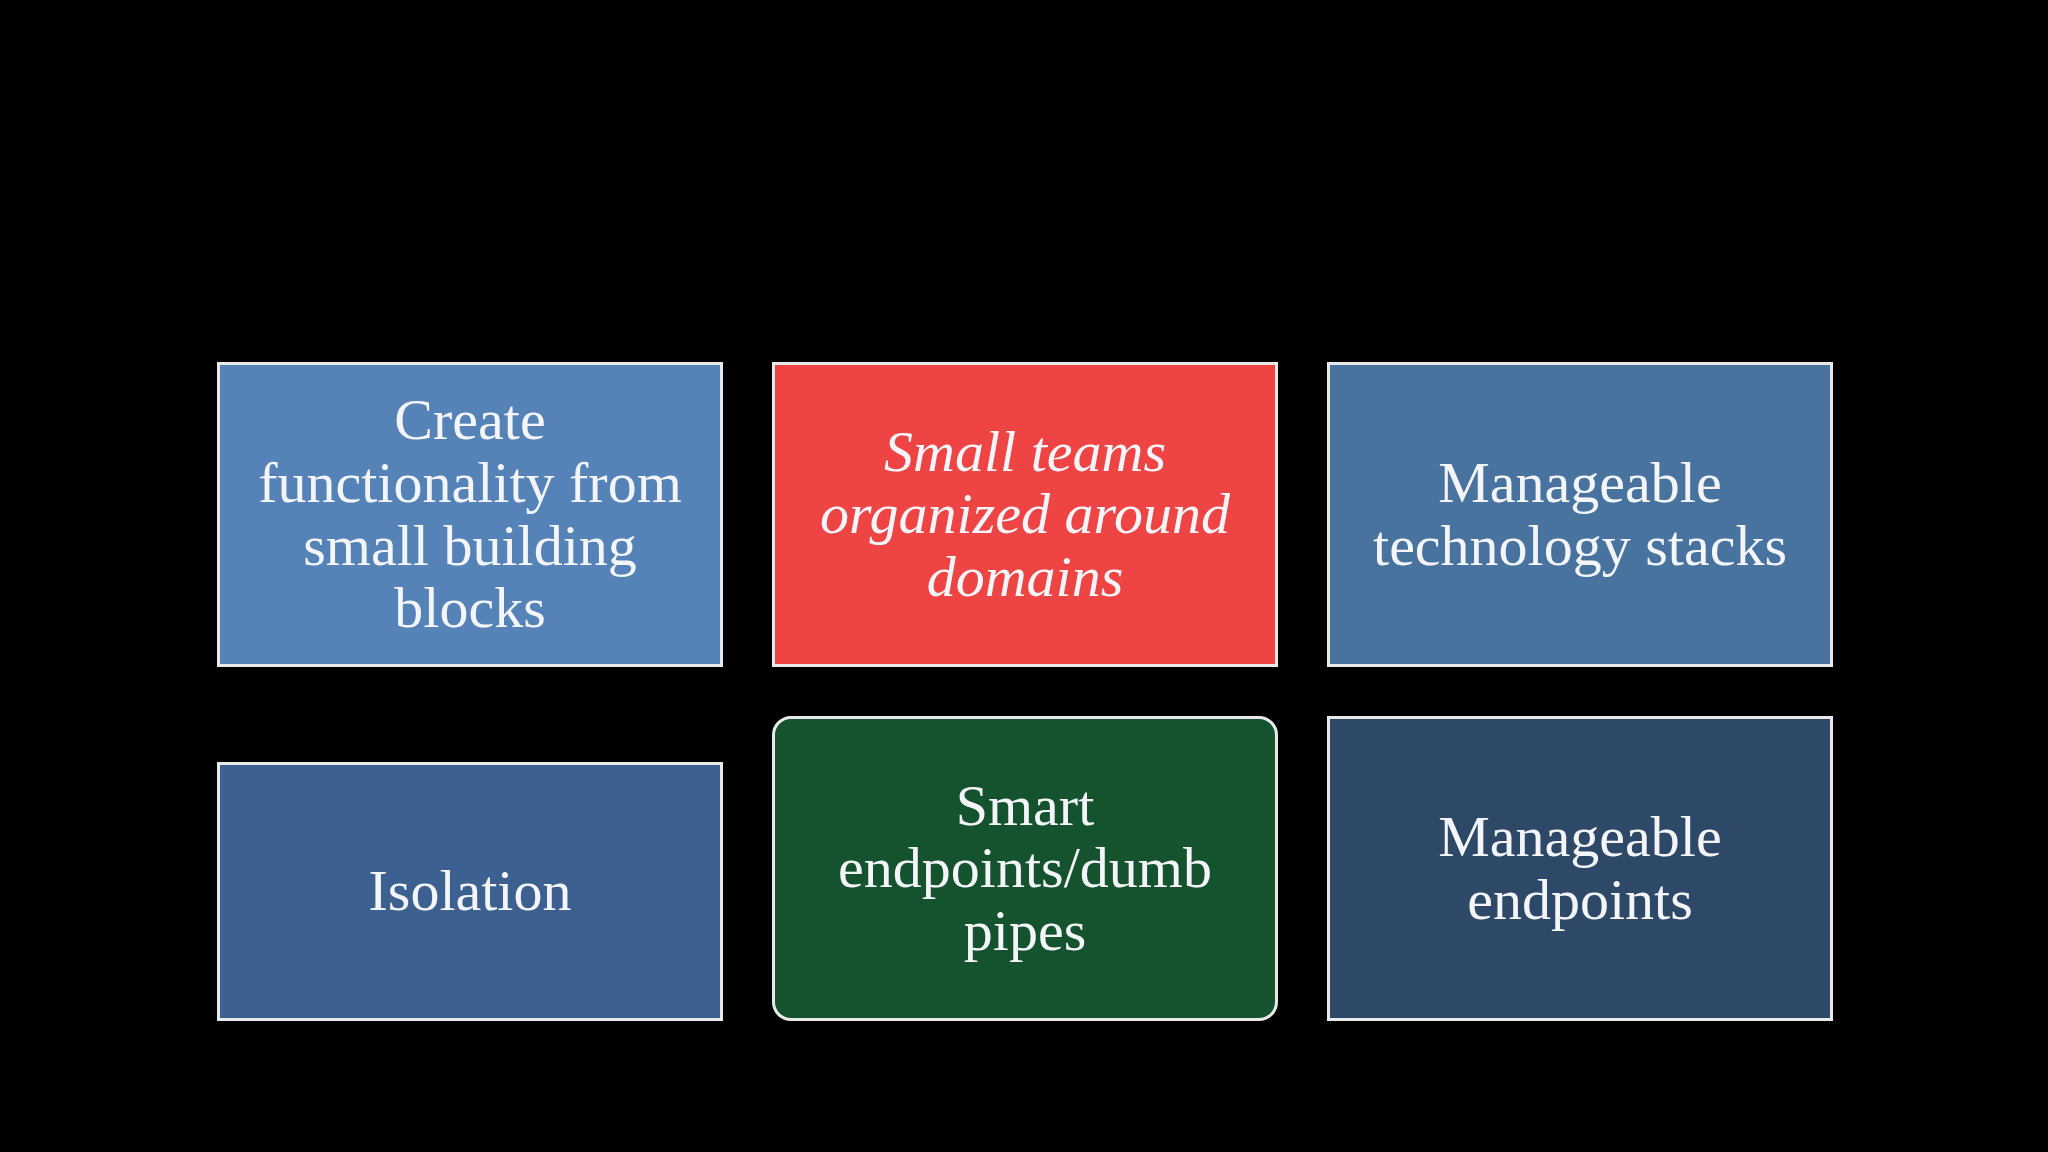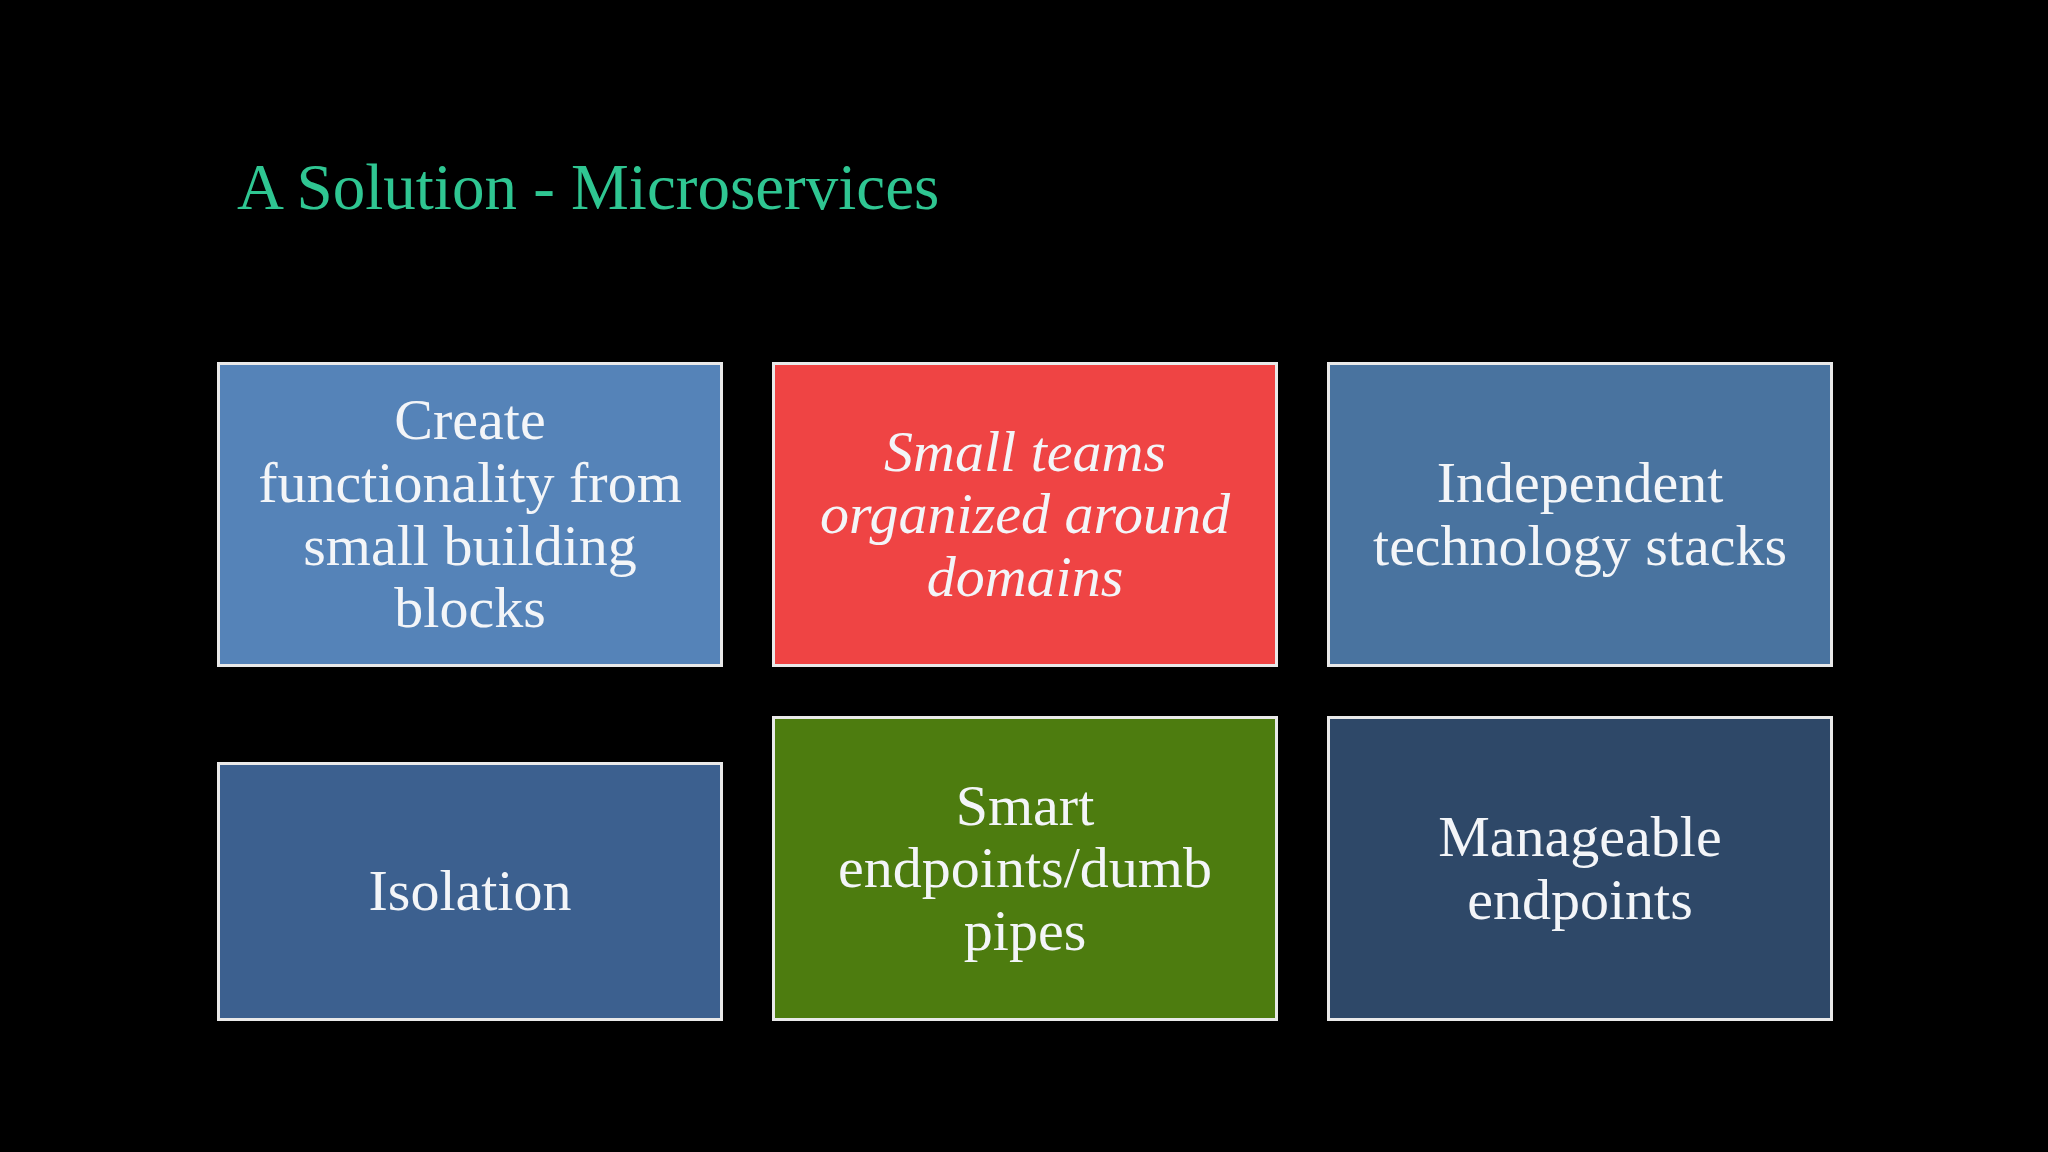--- a/index.html
+++ b/index.html
@@ -47,35 +47,34 @@
     color: var(--box-text, #F3F5F8);
     font-size: 58px;
     line-height: 1.08;
     overflow-wrap: break-word;
   }
 </style>
 </head>
 <body>
 
 <div class="slide">
-  <div class="slide-title">A Solution - Microservices</div>
 
   <div class="benefits-grid">
     <div class="box" style="background: rgb(85, 131, 184);">
       <span>Create functionality from small building blocks</span>
     </div>
     <div class="box" style="background: #ef4444; font-style: italic;">
       <span>Small teams organized around domains</span>
     </div>
     <div class="box" style="background: rgb(73, 115, 159);">
-      <span>Independent technology stacks</span>
+      <span>Manageable technology stacks</span>
     </div>
     <div class="box" style="background: rgb(60, 96, 143); margin-top: 46px;">
       <span>Isolation</span>
     </div>
-    <div class="box" style="background: #4d7c0f;">
+    <div class="box" style="background: #14532d; border-radius: 19px;">
       <span>Smart endpoints/dumb pipes</span>
     </div>
     <div class="box" style="background: rgb(46, 72, 104);">
       <span>Manageable endpoints</span>
     </div>
   </div>
 </div>
 
 </body></html>

